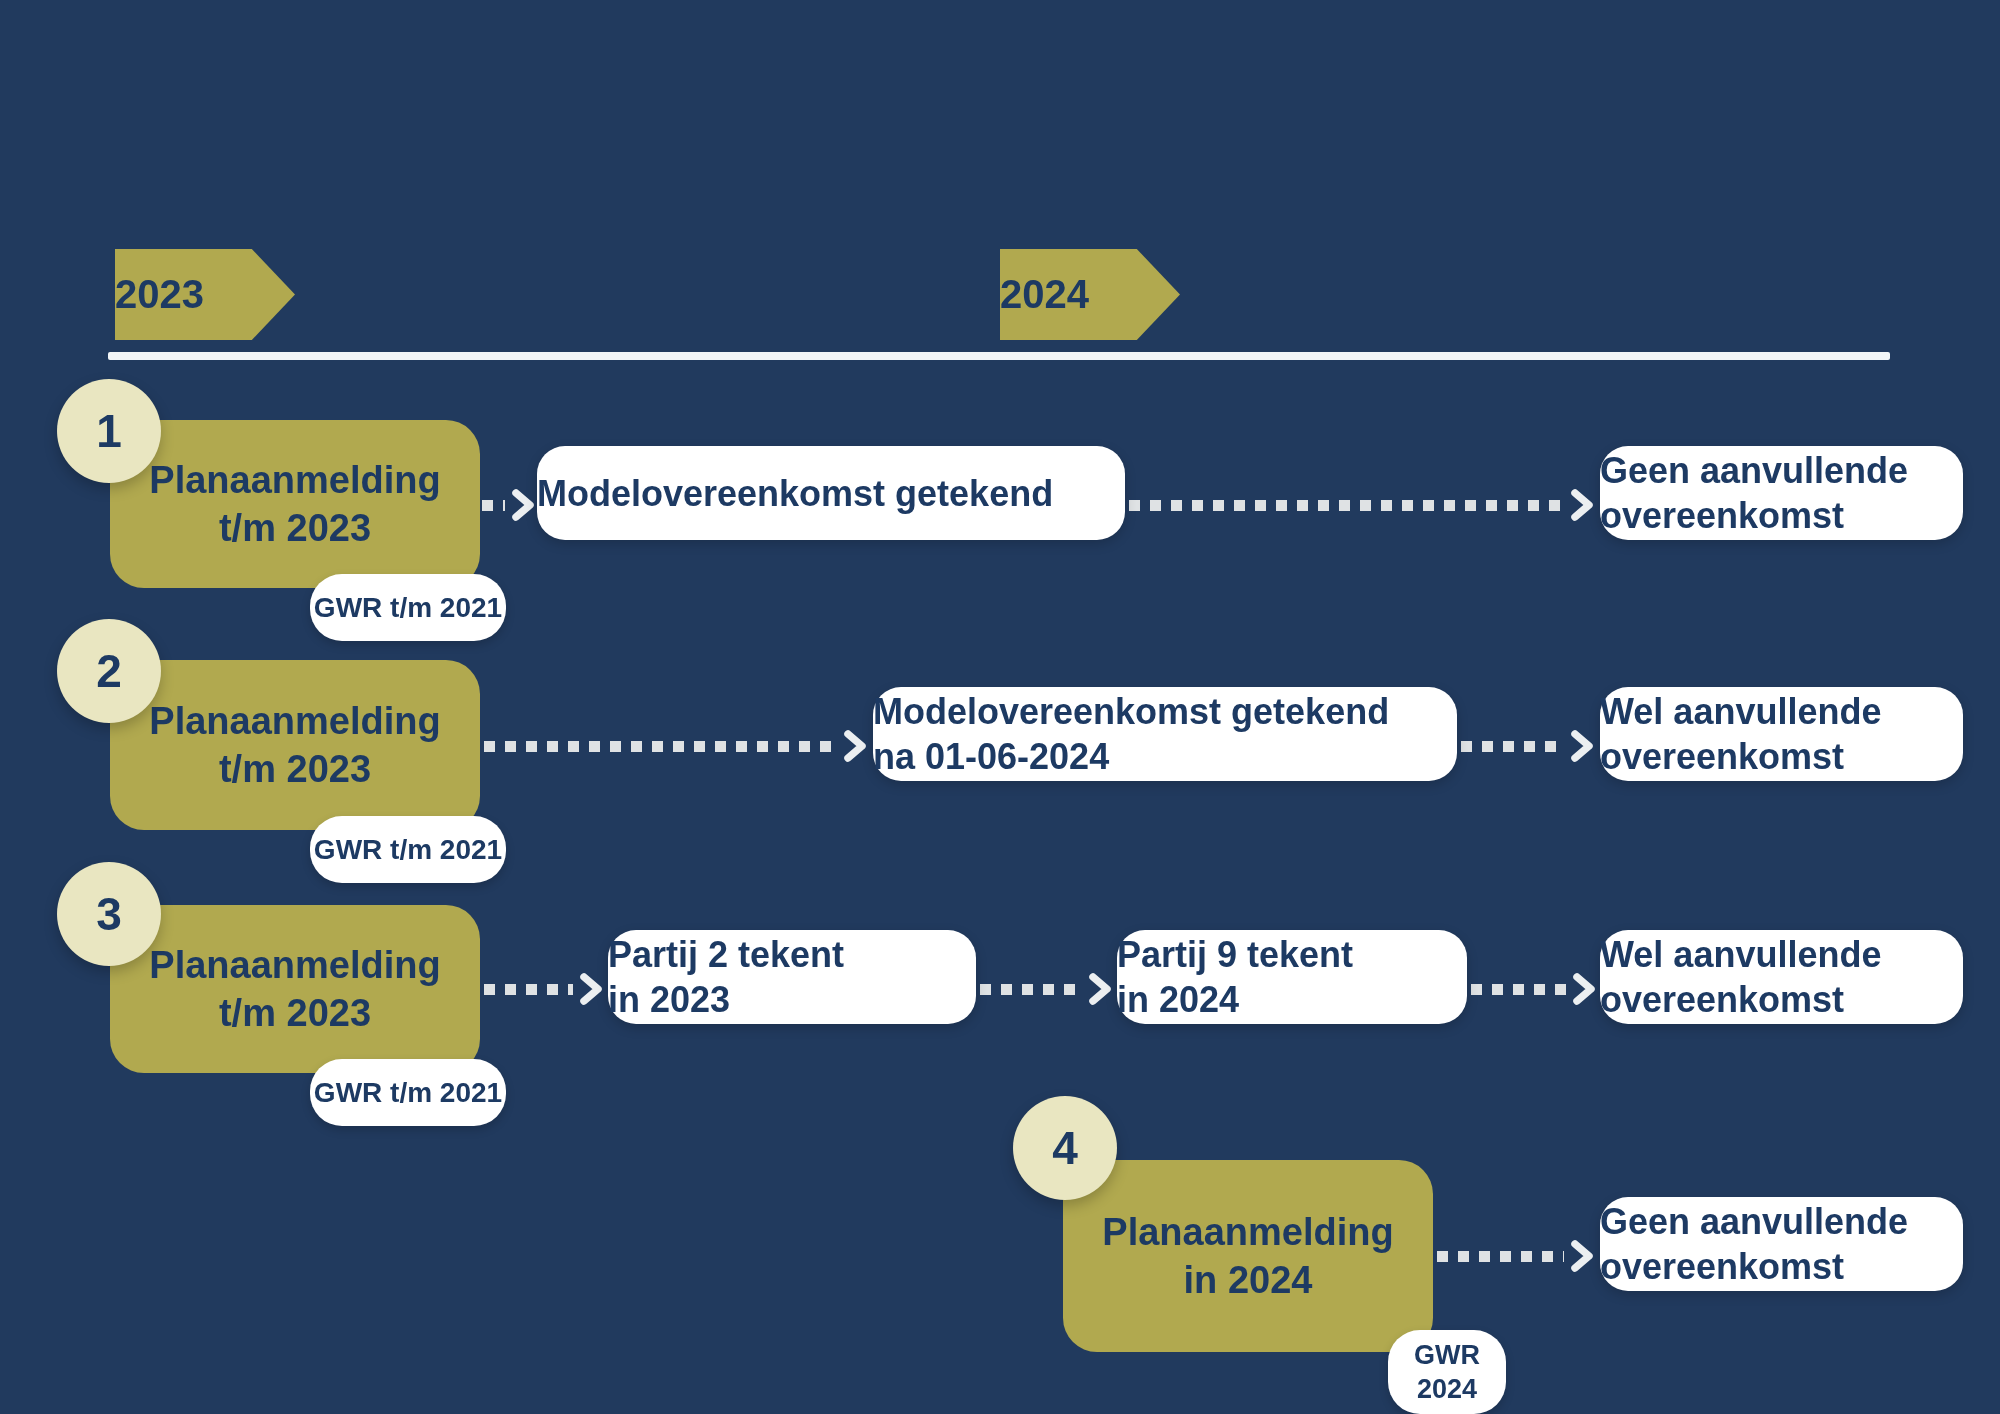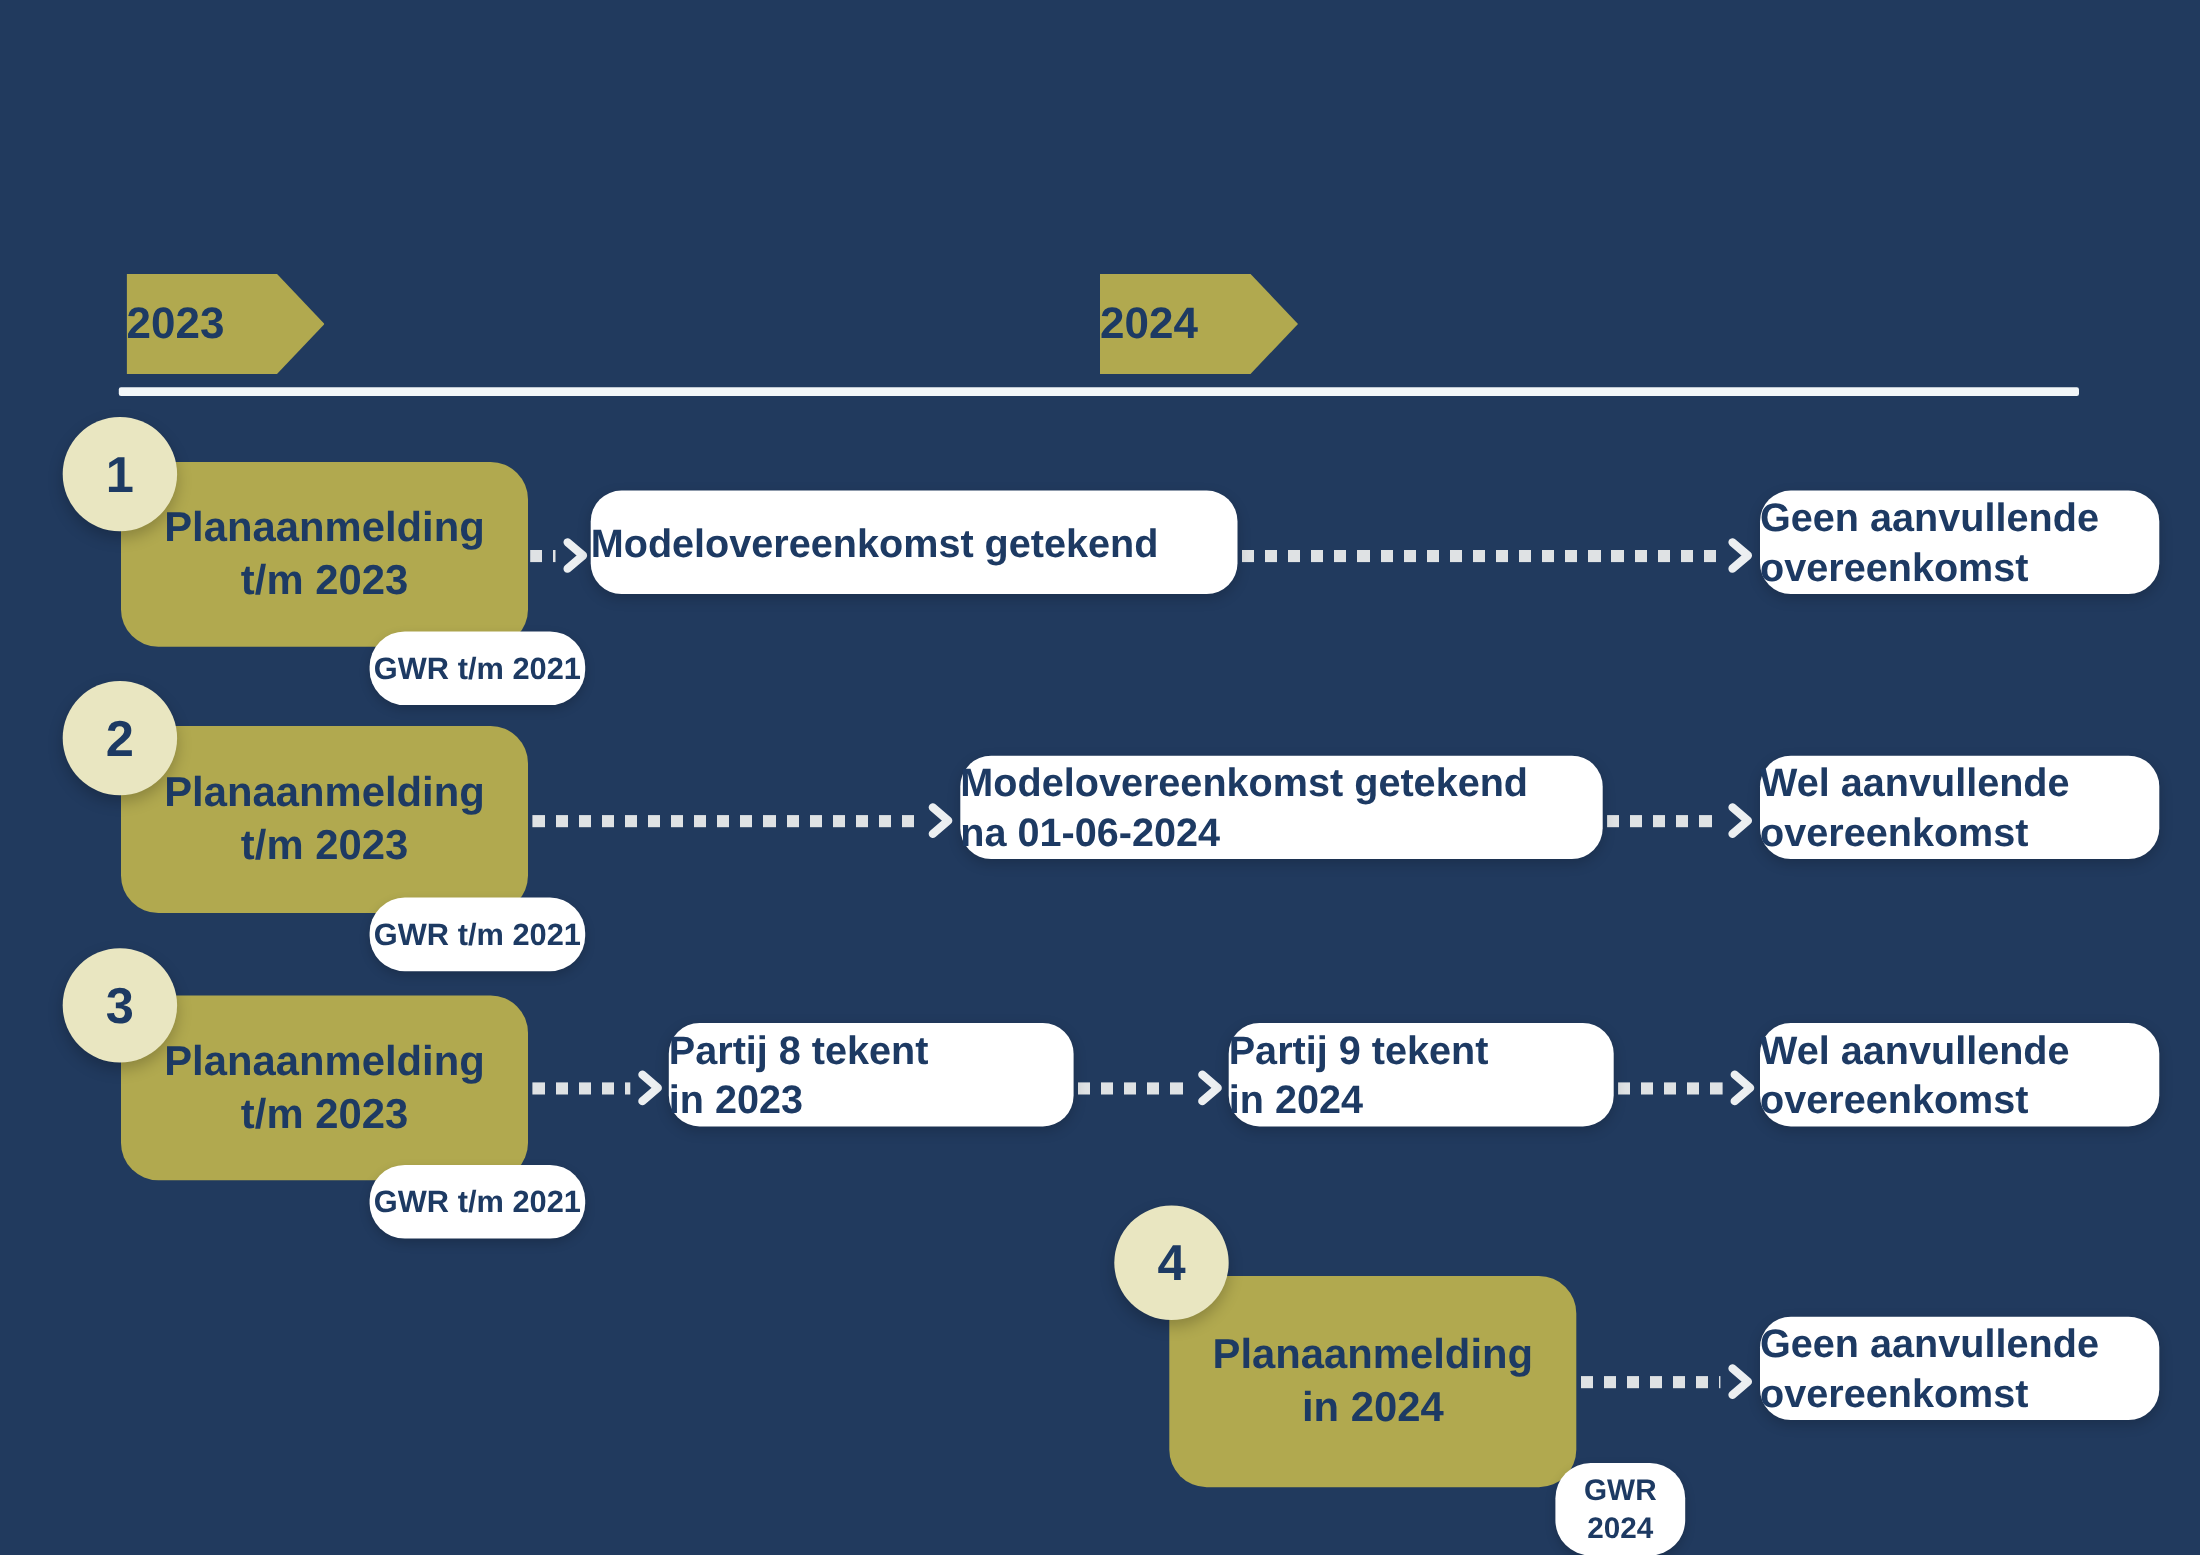--- a/index.html
+++ b/index.html
@@ -44,21 +44,20 @@
   .plan-box{
     position:absolute;background:var(--olive);border-radius:34px;z-index:2;
     display:flex;flex-direction:column;align-items:center;justify-content:center;
     font-size:38px;font-weight:bold;color:var(--navy-text);line-height:48px;text-align:center;
   }
   .pill{
     position:absolute;background:var(--white);border-radius:32px;z-index:6;
     display:flex;flex-direction:column;align-items:center;justify-content:center;
     font-size:28px;font-weight:bold;color:var(--navy-text);text-align:center;line-height:34px;
     box-shadow:0 4px 10px rgba(0,0,0,.18);
-    margin-left:26px;
   }
   .step-box{
     position:absolute;height:94px;background:var(--white);border-radius:28px;z-index:2;
     display:flex;flex-direction:column;align-items:flex-start;justify-content:center;
     font-size:36px;font-weight:bold;color:var(--navy-text);line-height:45px;text-align:center;
     box-shadow:0 4px 12px rgba(0,0,0,.18);
   }
   
   .arrow{position:absolute;height:34px;display:flex;align-items:center;z-index:1;}
   .arrow .dots{
@@ -155,21 +154,21 @@
   <div class="pill" style="left:310px;top:1059px;width:196px;height:67px;">
     <div>GWR t/m 2021</div>
   </div>
   <div class="arrow" style="left:484px;top:972px;width:120px;">
     <div class="dots"></div>
     <svg width="26" height="34" viewBox="0 0 24 34">
         <path d="M5 5 L19 17 L5 29"></path>
       </svg>
   </div>
   <div class="step-box" style="left:608px;top:930px;width:368px;">
-    <div>Partij 8 tekent</div>
+    <div>Partij 2 tekent</div>
     <div>in 2023</div>
   </div>
   <div class="arrow" style="left:980px;top:972px;width:133px;">
     <div class="dots"></div>
     <svg width="26" height="34" viewBox="0 0 24 34">
         <path d="M5 5 L19 17 L5 29"></path>
       </svg>
   </div>
   <div class="step-box" style="left:1117px;top:930px;width:350px;">
     <div>Partij 9 tekent</div>

